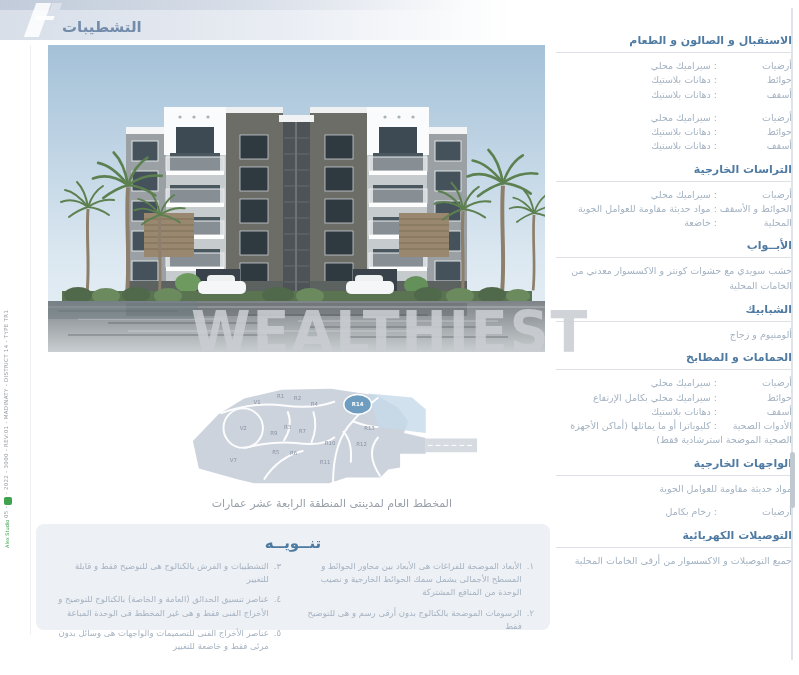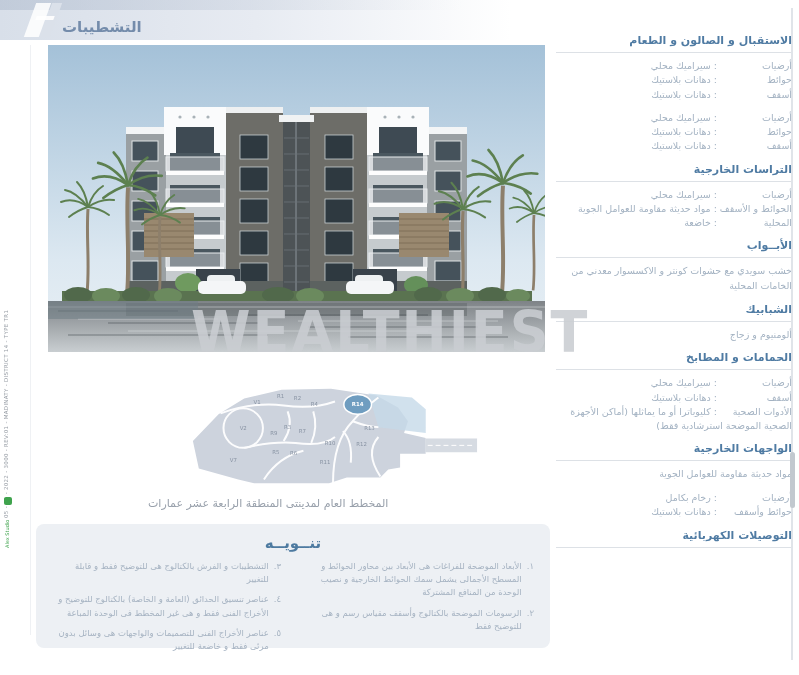--- a/index.html
+++ b/index.html
@@ -33,25 +33,25 @@
   .fold-line{position:absolute;top:45px;left:30px;width:1px;height:590px;background:#eff1f4;}
 
   
   .photo{position:absolute;top:45px;left:48px;width:497px;height:307px;}
   .watermark{position:absolute;top:301px;left:191px;z-index:6;
     font-size:54px;font-weight:bold;letter-spacing:2px;color:rgba(201,205,210,.88);
     font-family:"DejaVu Sans",sans-serif;transform:scaleY(1.05);}
 
   
   .siteplan{position:absolute;top:381px;left:185px;width:296px;height:112px;}
-  .plan-caption{position:absolute;top:497px;left:148px;width:304px;text-align:left;
+  .plan-caption{position:absolute;top:497px;left:148px;width:304px;text-align:right;
     font-size:11px;color:#98a0ab;direction:rtl;}
 
   
-  .notice{position:absolute;top:524px;left:36px;width:514px;height:124px;
+  .notice{position:absolute;top:524px;left:36px;width:514px;height:106px;
     background:#edf0f4;border-radius:8px;direction:rtl;
     padding:8px 16px;box-sizing:border-box;}
   .notice-title{text-align:center;color:#4d7aa0;font-weight:bold;font-size:15px;
     margin:2px 0 8px;}
   .notice-cols{display:flex;gap:24px;}
   .notice-col{flex:1;}
   .notice-item{display:flex;gap:5px;font-size:8.5px;color:#a6b3c2;line-height:1.55;
     margin-bottom:7px;text-align:right;}
   .notice-item .num{flex:none;}
 
@@ -261,21 +261,21 @@
   <div class="notice">
     <div class="notice-title">تنــويــه</div>
     <div class="notice-cols" id="notice-cols">
         <div class="notice-col">
           <div class="notice-item">
             <span class="num">١.</span>
             <span class="txt">الأبعاد الموضحة للفراغات هى الأبعاد بين محاور الحوائط و المسطح الأجمالى يشمل سمك الحوائط الخارجية و نصيب الوحدة من المنافع المشتركة</span>
           </div>
           <div class="notice-item">
             <span class="num">٢.</span>
-            <span class="txt">الرسومات الموضحة بالكتالوج وأسقف مقياس رسم و هى للتوضيح فقط</span>
+            <span class="txt">الرسومات الموضحة بالكتالوج بدون أرقى رسم و هى للتوضيح فقط</span>
           </div>
         </div>
         <div class="notice-col">
           <div class="notice-item">
             <span class="num">٣.</span>
             <span class="txt">التشطيبات و الفرش بالكتالوج هى للتوضيح فقط و قابلة للتغيير</span>
           </div>
           <div class="notice-item">
             <span class="num">٤.</span>
             <span class="txt">عناصر تنسيق الحدائق (العامة و الخاصة) بالكتالوج للتوضيح و الأخراج الفنى فقط و هى غير المخطط فى الوحدة المباعة</span>
@@ -310,32 +310,33 @@
         <div class="spec-title">الأبــواب</div>
         <div class="spec-note">خشب سويدي مع حشوات كونتر و الاكسسوار معدني من الخامات المحلية</div>
       </div>
       <div class="spec-section">
         <div class="spec-title">الشبابيك</div>
         <div class="spec-note">ألومنيوم و زجاج</div>
       </div>
       <div class="spec-section">
         <div class="spec-title">الحمامات و المطابخ</div>
         <div class="spec-row"><span class="lbl">أرضيات</span><span class="colon">:</span><span class="val">سيراميك محلي</span></div>
+        <div class="spec-row"><span class="lbl">حوائط</span><span class="colon">:</span><span class="val">سيراميك محلي بكامل الإرتفاع</span></div>
         <div class="spec-row"><span class="lbl">أسقف</span><span class="colon">:</span><span class="val">دهانات بلاستيك</span></div>
         <div class="spec-row"><span class="lbl">الأدوات الصحية</span><span class="colon">:</span><span class="val">كليوباترا أو ما يماثلها (أماكن الأجهزة الصحية الموضحة استرشادية فقط)</span></div>
       </div>
       <div class="spec-section">
         <div class="spec-title">الواجهات الخارجية</div>
         <div class="spec-note">مواد حديثة مقاومة للعوامل الجوية</div>
       </div>
       <div class="spec-section">
         <div class="spec-row"><span class="lbl">أرضيات</span><span class="colon">:</span><span class="val">رخام بكامل</span></div>
-        <div class="spec-row"><span class="lbl">حوائط وأسقف</span><span class="colon">:</span><span class="val">دهانات بلاستيك</span></div>
       </div>
       <div class="spec-section">
         <div class="spec-title">التوصيلات الكهربائية</div>
+        <div class="spec-note">جميع التوصيلات و الاكسسوار من أرقى الخامات المحلية</div>
       </div>
     </div>
 
   <div class="right-line"></div>
   <div class="right-thumb"></div>
 
 </div>
 
 </body></html>

